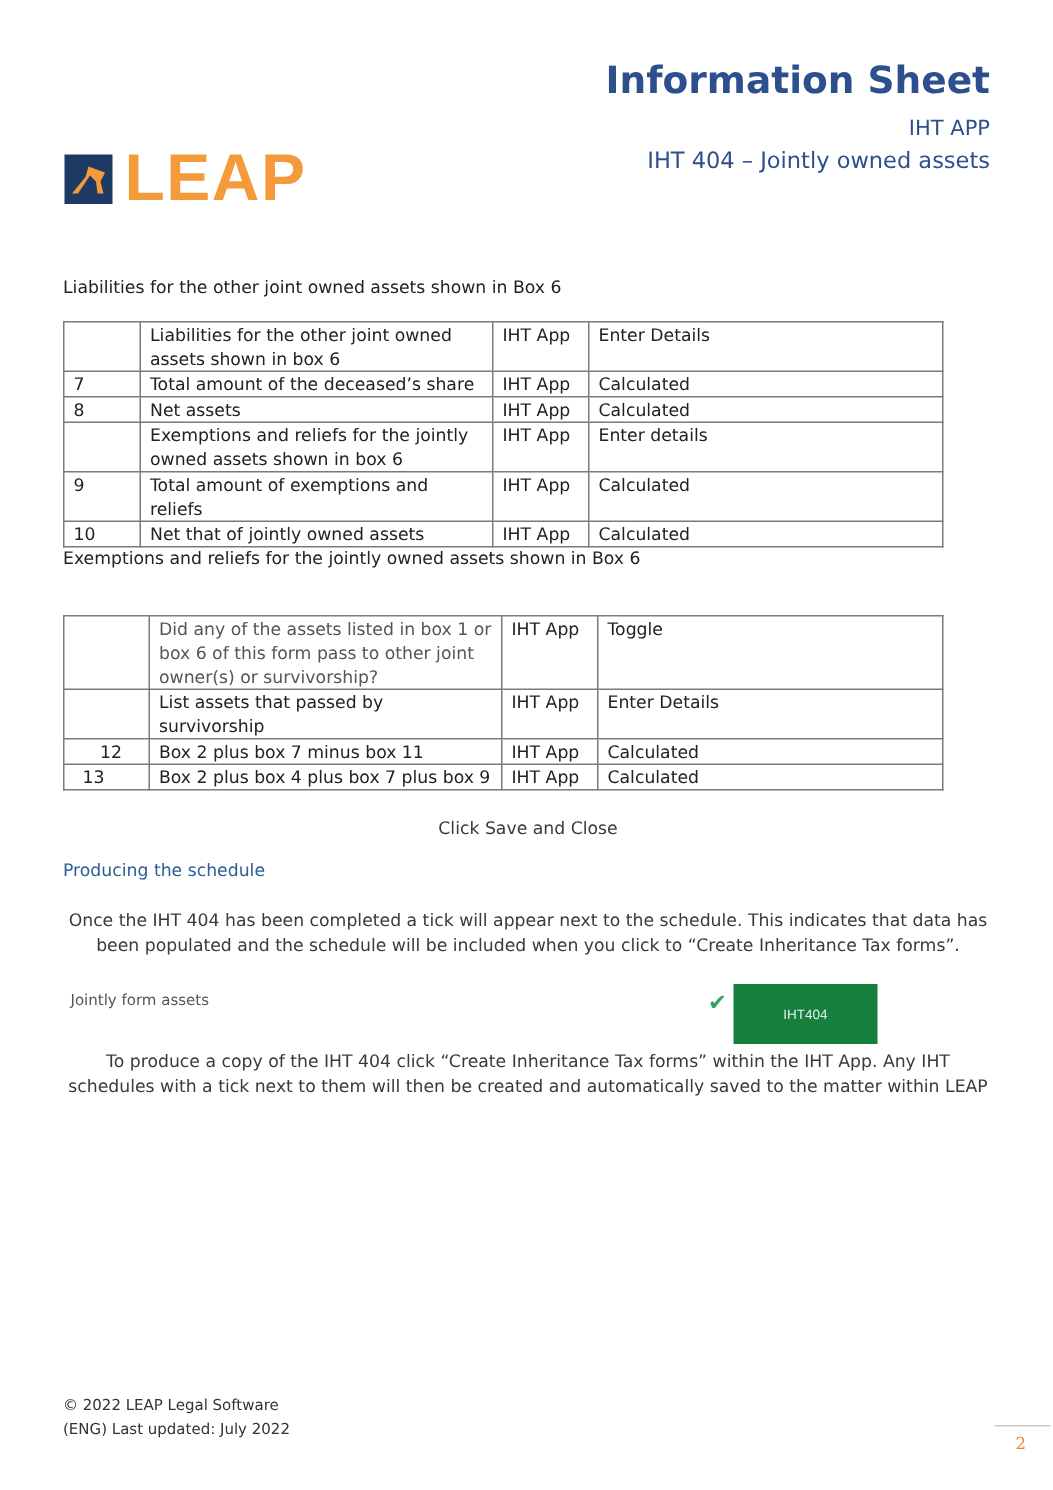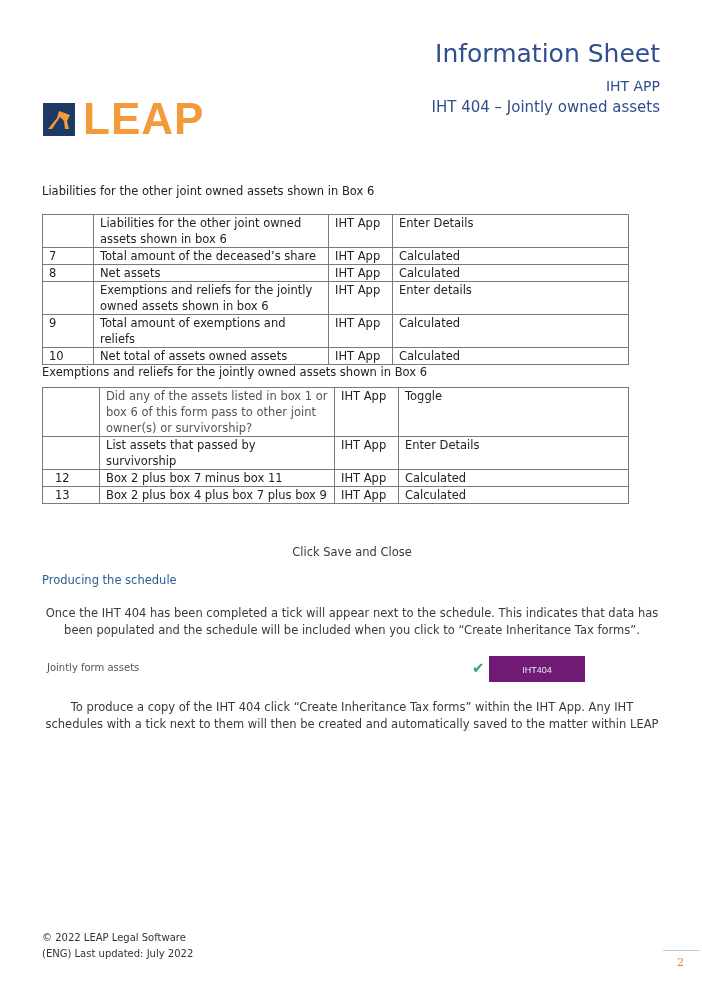--- a/index.html
+++ b/index.html
@@ -4,37 +4,37 @@
 <style>
   html, body { margin: 0; padding: 0; background: #ffffff; }
   body { width: 702px; height: 993px; position: relative; overflow: hidden;
          font-family: "DejaVu Sans", sans-serif; color: #1a1a1a; }
   .logo { position: absolute; left: 43px; top: 78px; display: flex; align-items: center; margin-top: 24px; }
   .logo-mark { width: 32px; height: 33px; background: #1d3a64; position: relative; }
   .logo-mark svg { position: absolute; left: 0; top: 0; }
   .logo-text { margin-left: 8px; font-family: "Liberation Sans", sans-serif; font-weight: bold;
                font-size: 44px; letter-spacing: 1px; color: #f39a3a; line-height: 34px; }
   .header-right { position: absolute; right: 42px; top: 38px; text-align: right; color: #2e4f8d; }
-  .sheet-title { font-family: "DejaVu Sans", sans-serif; font-size: 25px; line-height: 32px; font-weight: normal; }
+  .sheet-title { font-family: "DejaVu Sans", sans-serif; font-size: 25px; line-height: 32px; font-weight: bold; }
   .sheet-sub1 { font-size: 14px; line-height: 20px; margin-top: 6px; }
   .sheet-sub2 { font-size: 15px; line-height: 22px; }
   .section-caption { position: absolute; left: 42px; font-size: 11.5px; color: #222; }
   table.grid { position: absolute; left: 42px; width: 587px; border-collapse: collapse;
                font-size: 11.5px; color: #222; }
   table.grid td { border: 1px solid #7a7a7a; padding: 0 6px; vertical-align: top; line-height: 16px; }
   table.grid td.c1 { width: 38px; }
   table.grid td.c2 { width: 222px; }
   table.grid td.c3 { width: 51px; }
   .gray { color: #555; }
   .para { position: absolute; left: 42px; width: 620px; font-size: 11.5px; line-height: 17px; color: #3a3a3a; text-align: center; }
   .subhead { position: absolute; left: 42px; font-size: 11.5px; color: #2e5d96; text-align: right; }
   .app-row { position: absolute; left: 42px; top: 656px; width: 560px; height: 26px; }
   .app-row .label { position: absolute; left: 5px; top: 6px; font-size: 10px; color: #555; }
   .app-row .tick { position: absolute; left: 430px; top: 3px; color: #3aa06a; font-size: 15px; }
-  .app-row .btn { position: absolute; left: 447px; top: 0; width: 96px; height: 26px; background: #701a75;
+  .app-row .btn { position: absolute; left: 447px; top: 0; width: 96px; height: 40px; background: #15803d;
                   color: #e8ecf2; font-size: 9px; text-align: center; line-height: 26px; border: none; }
   .footer { position: absolute; left: 42px; top: 930px; font-size: 10px; line-height: 16px; color: #333; }
   .page-rule { position: absolute; left: 663px; top: 950px; width: 37px; border-top: 1px solid #c8c8c8; }
   .page-num { position: absolute; left: 677px; top: 956px; font-family: "DejaVu Serif", serif; font-size: 11px; color: #e8823a; }
 </style>
 </head>
 <body>
 
 <div class="logo">
   <div class="logo-mark">
@@ -80,45 +80,45 @@
     <td>Enter details</td>
   </tr>
   <tr>
     <td class="c1">9</td>
     <td class="c2">Total amount of exemptions and reliefs</td>
     <td class="c3">IHT App</td>
     <td>Calculated</td>
   </tr>
   <tr>
     <td class="c1">10</td>
-    <td class="c2">Net total of assets owned assets</td>
+    <td class="c2">Net that of jointly owned assets</td>
     <td class="c3">IHT App</td>
     <td>Calculated</td>
   </tr>
 </tbody>
   </table>
 
 <div class="section-caption" style="top:365px;">Exemptions and reliefs for the jointly owned assets shown in Box 6</div>
 
-<table class="grid" style="top:387px;padding-left:36px;">
+<table class="grid" style="top:410px;padding-left:36px;">
   <tbody>
       <tr>
     <td class="c1"></td>
     <td class="c2 gray">Did any of the assets listed in box 1 or box 6 of this form pass to other joint owner(s) or survivorship?</td>
     <td class="c3">IHT App</td>
     <td>Toggle</td>
   </tr>
   <tr>
     <td class="c1"></td>
     <td class="c2">List assets that passed by survivorship</td>
     <td class="c3">IHT App</td>
     <td>Enter Details</td>
   </tr>
   <tr>
-    <td class="c1" style="padding-left:12px;">12</td>
+    <td class="c1" style="padding-left:12px;text-align:center;">12</td>
     <td class="c2">Box 2 plus box 7 minus box 11</td>
     <td class="c3">IHT App</td>
     <td>Calculated</td>
   </tr>
   <tr>
     <td class="c1" style="padding-left:12px;">13</td>
     <td class="c2">Box 2 plus box 4 plus box 7 plus box 9</td>
     <td class="c3">IHT App</td>
     <td>Calculated</td>
   </tr>

